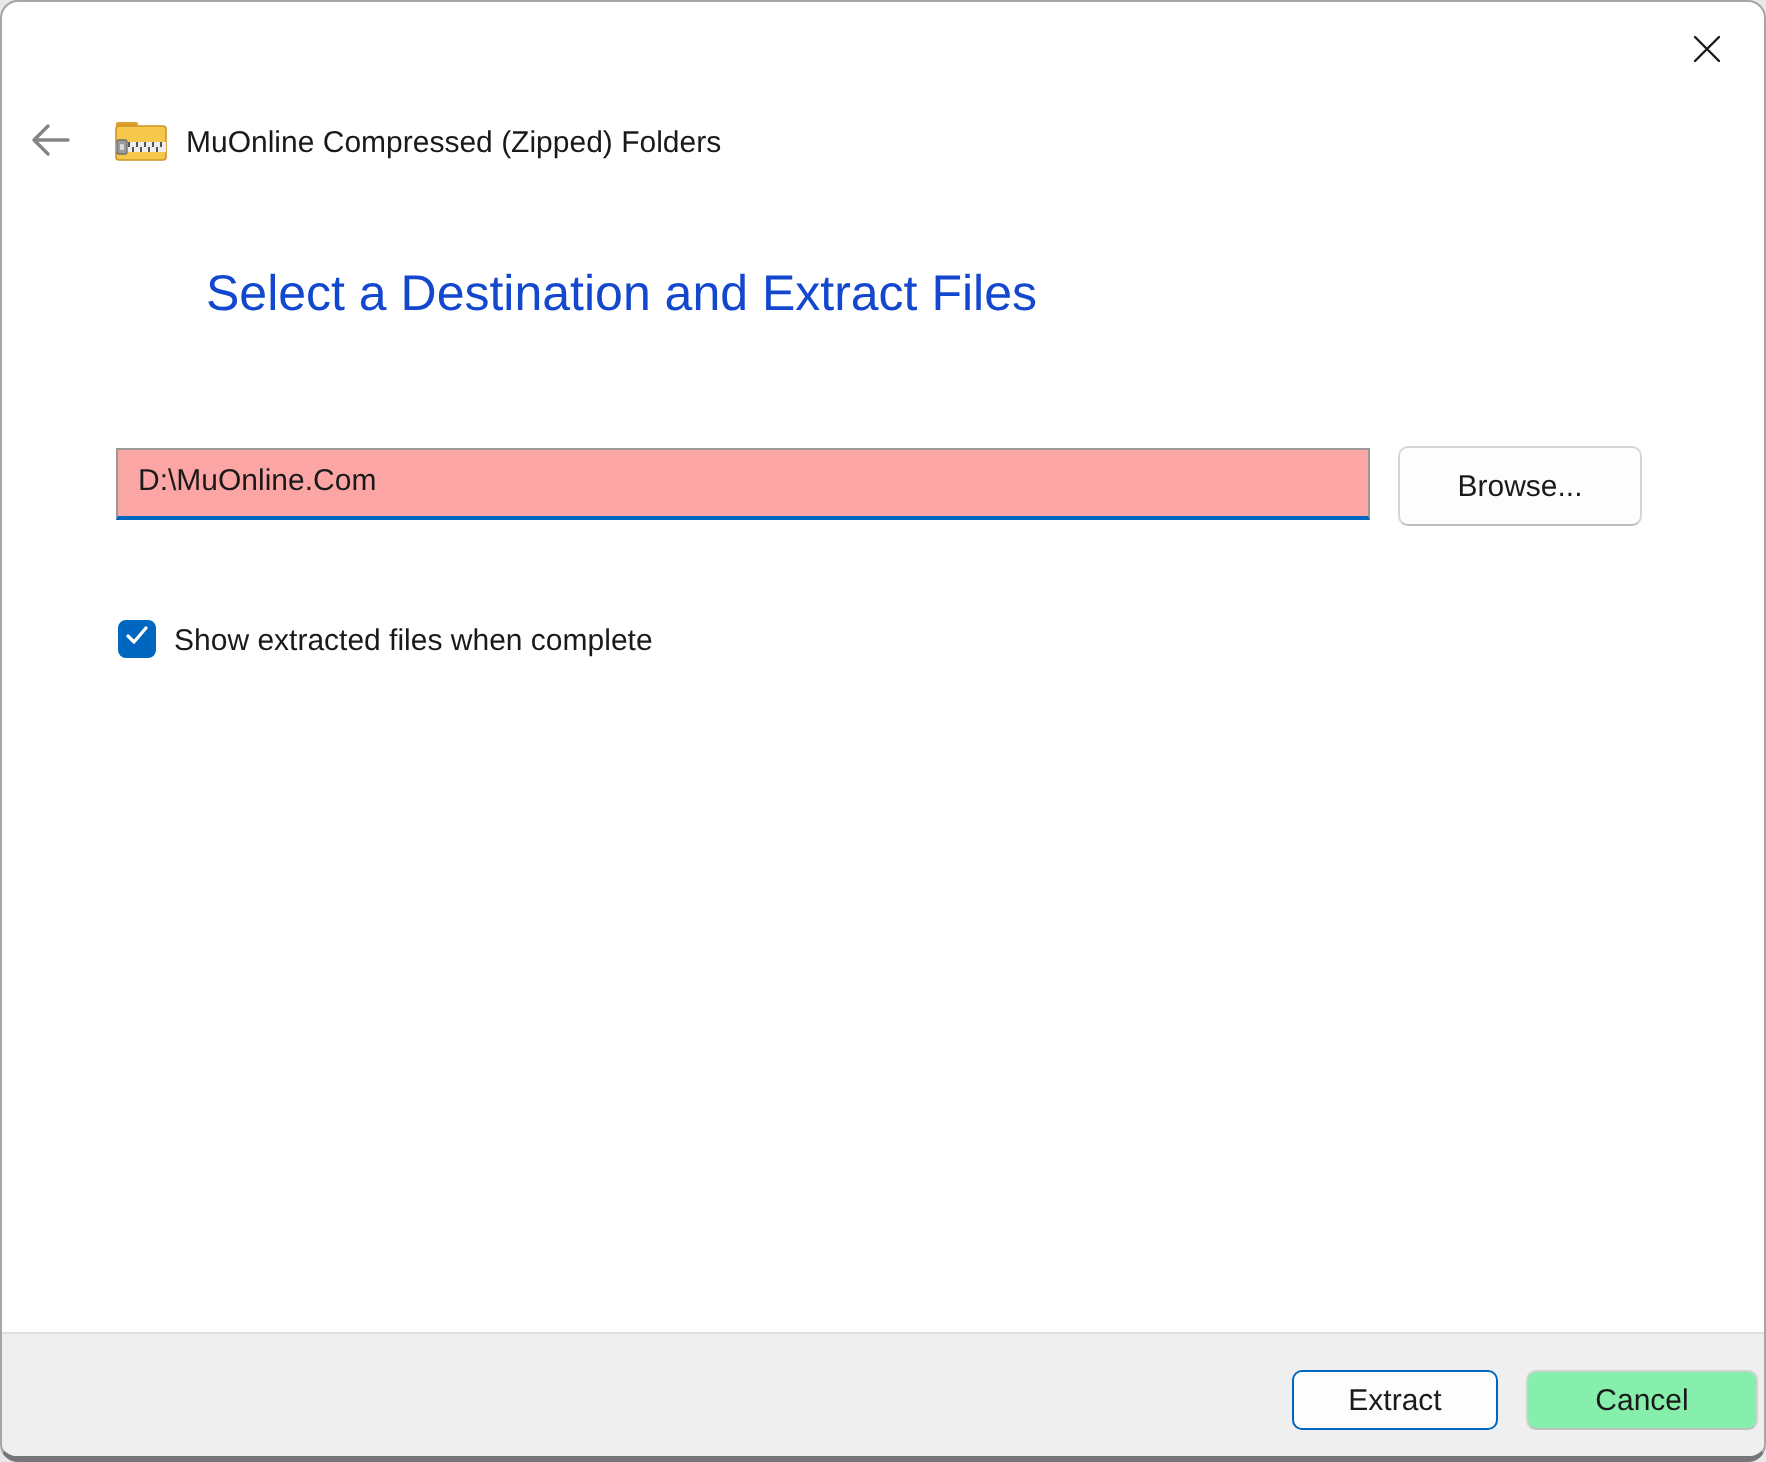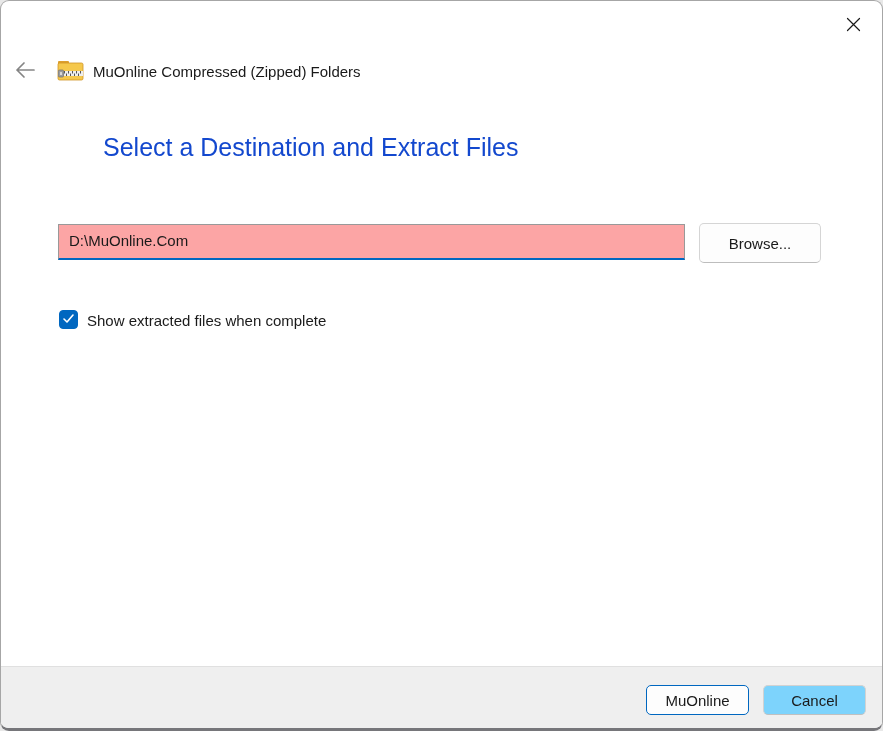--- a/index.html
+++ b/index.html
@@ -95,22 +95,22 @@
     width:103px;height:30px;
     background:#fdfdfd;
     border:1px solid #0067c0;
     border-radius:5px;
     font-family:"Liberation Sans","DejaVu Sans",sans-serif;
     font-size:15px;color:#1a1a1a;
     cursor:pointer;
   }
   .cancel-btn{
     position:absolute;left:762px;top:18px;
-    width:103px;height:30px;
-    background:#7dd3fc;
+    width:116px;height:30px;
+    background:#86efac;
     border:1px solid #d2d2d2;
     border-bottom-color:#c0c0c0;
     border-radius:5px;
     font-family:"Liberation Sans","DejaVu Sans",sans-serif;
     font-size:15px;color:#1a1a1a;
     cursor:pointer;
   }
 </style>
 </head>
 <body>
@@ -170,17 +170,17 @@
       <span>
         <svg width="13" height="13" viewBox="0 0 13 13">
           <path d="M2 7 L5 10 L11 3" stroke="#ffffff" stroke-width="1.6" fill="none" stroke-linecap="round" stroke-linejoin="round"></path>
         </svg>
       </span>
     </span>
     <span class="check-label">Show extracted files when complete</span>
   </div>
 
   <div class="footer">
-    <button class="extract-btn">MuOnline</button>
+    <button class="extract-btn">Extract</button>
     <button class="cancel-btn">Cancel</button>
   </div>
 
 </div>
 
 </body></html>

